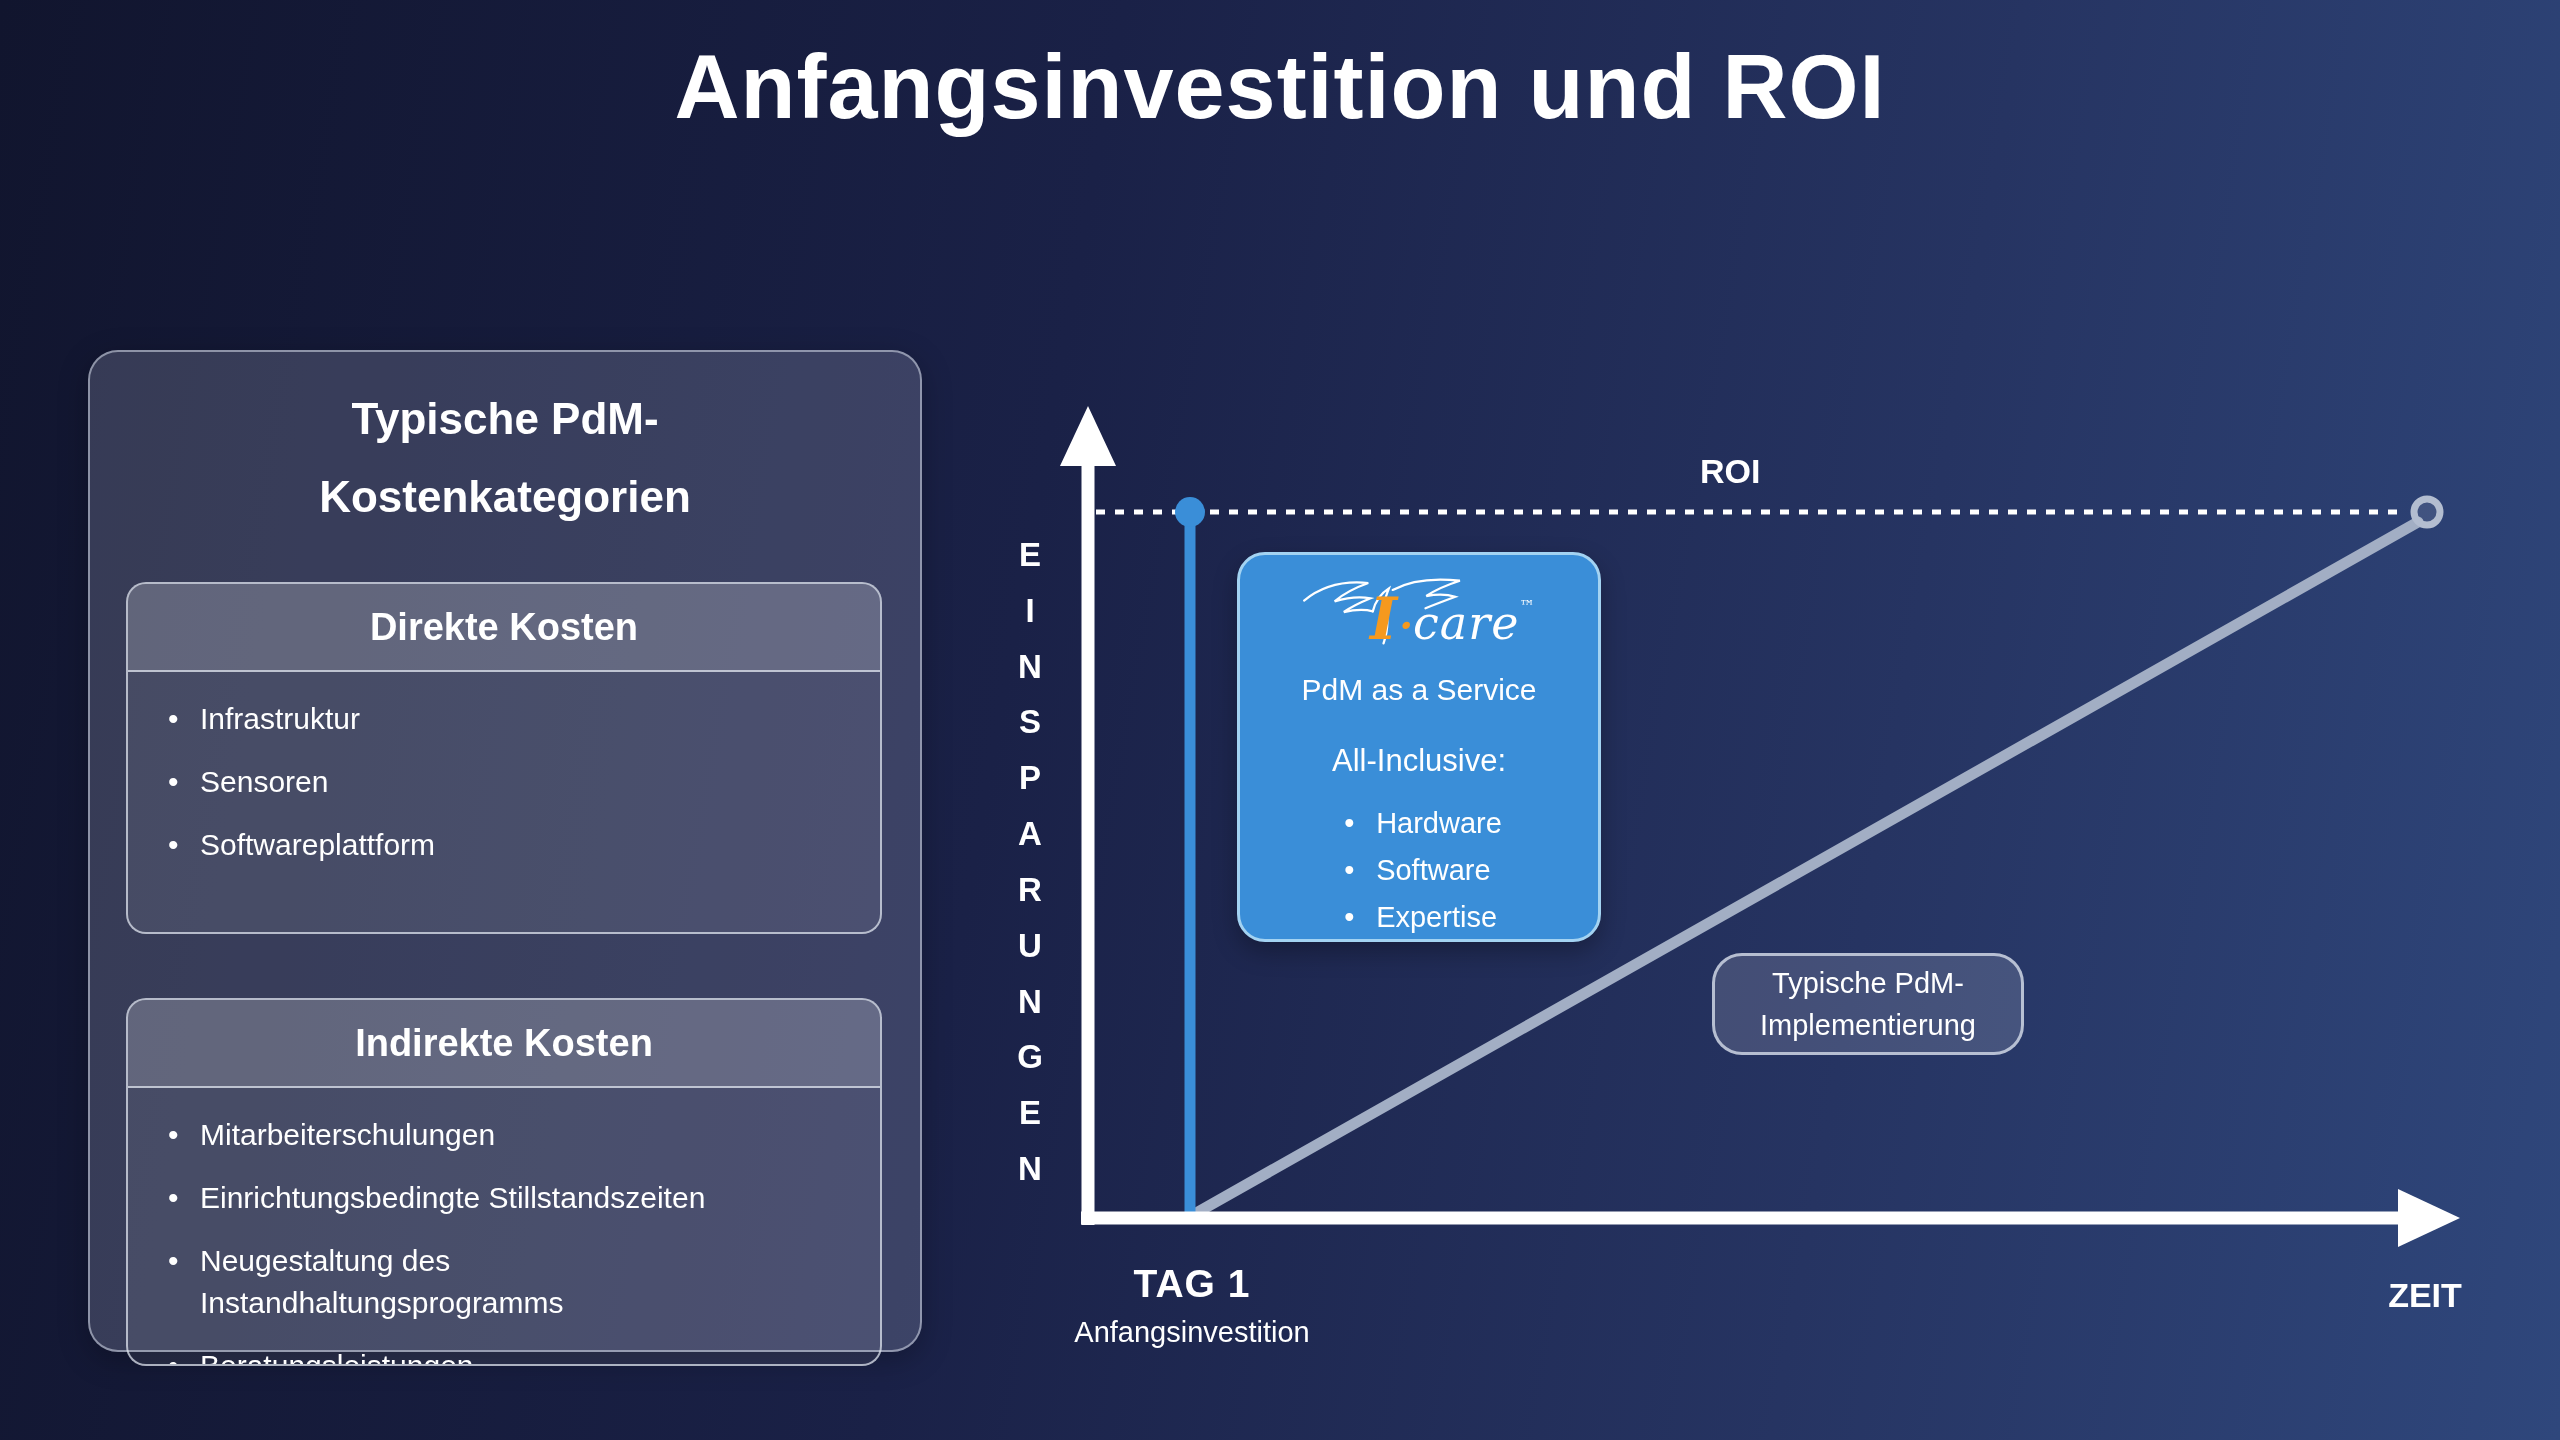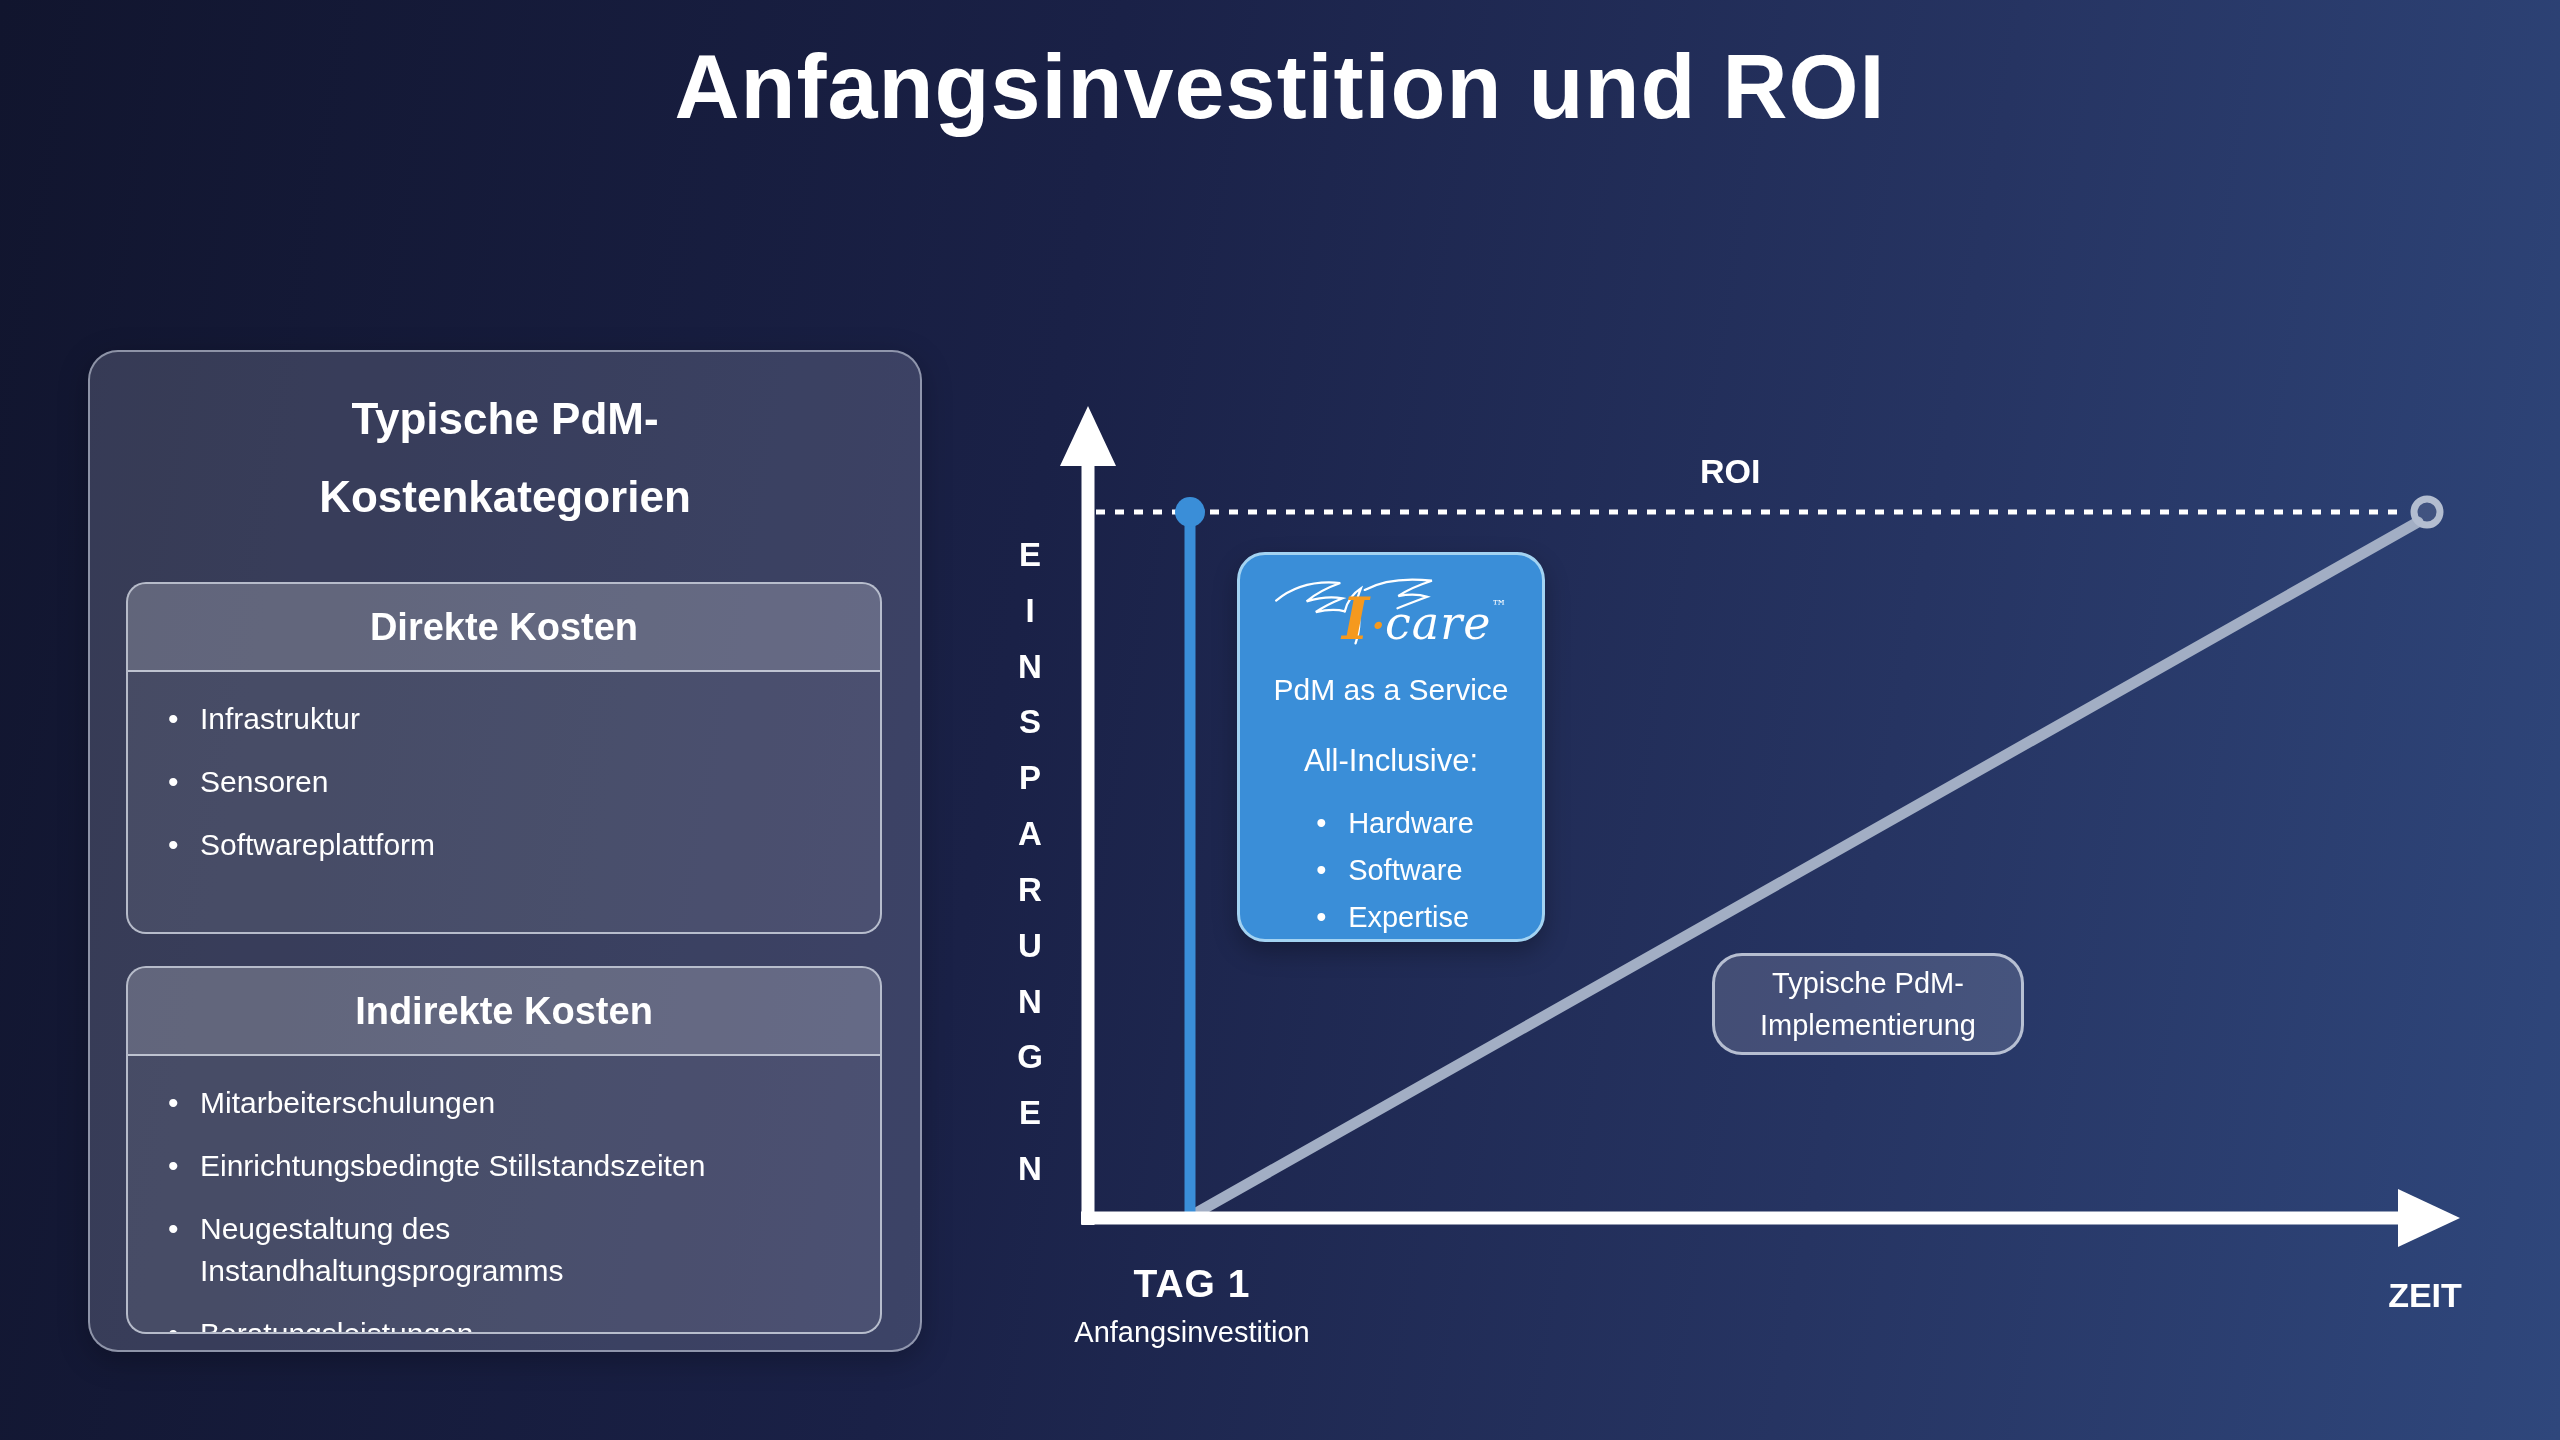--- a/index.html
+++ b/index.html
@@ -39,21 +39,21 @@
   }
   .cost-card {
     position: absolute;
     left: 36px; width: 756px;
     background: rgba(255, 255, 255, 0.08);
     border: 2px solid rgba(226, 231, 241, 0.72);
     border-radius: 20px;
     overflow: hidden;
   }
   .cost-card.direct   { top: 230px; height: 352px; }
-  .cost-card.indirect { top: 614px; height: 368px; }
+  .cost-card.indirect { top: 646px; height: 368px; }
   .cost-card-header {
     height: 88px;
     background: rgba(255, 255, 255, 0.15);
     border-bottom: 2px solid rgba(226, 231, 241, 0.72);
     display: flex; align-items: center; justify-content: center;
     font-size: 38px; font-weight: 700;
   }
   .cost-card ul { list-style: none; padding: 26px 30px 0 34px; }
   .cost-card li {
     position: relative;
@@ -82,21 +82,21 @@
   }
 
   
   .roi-label  { left: 1700px; top: 452px; font-size: 34px; font-weight: 800; z-index: 2; }
   .zeit-label { left: 2325px; top: 1276px; width: 200px; text-align: center; font-size: 34px; font-weight: 800; z-index: 2; }
   .tag1-label { left: 1042px; top: 1262px; width: 300px; text-align: center; font-size: 39px; font-weight: 800; letter-spacing: 1px; z-index: 2; }
   .tag1-sub   { left: 1017px; top: 1316px; width: 350px; text-align: center; font-size: 29px; font-weight: 400; z-index: 2; }
 
   
   .service-box {
-    left: 1237px; top: 552px; width: 308px; height: 390px;
+    left: 1237px; top: 552px; width: 364px; height: 390px;
     background: #3a8ed8;
     border: 3px solid #a3d3f2;
     border-radius: 28px;
     z-index: 2;
     text-align: center;
     box-shadow: 0 10px 24px rgba(0,0,0,0.28);
   }
   .logo-row {
     position: relative;
     width: 230px; height: 88px;

